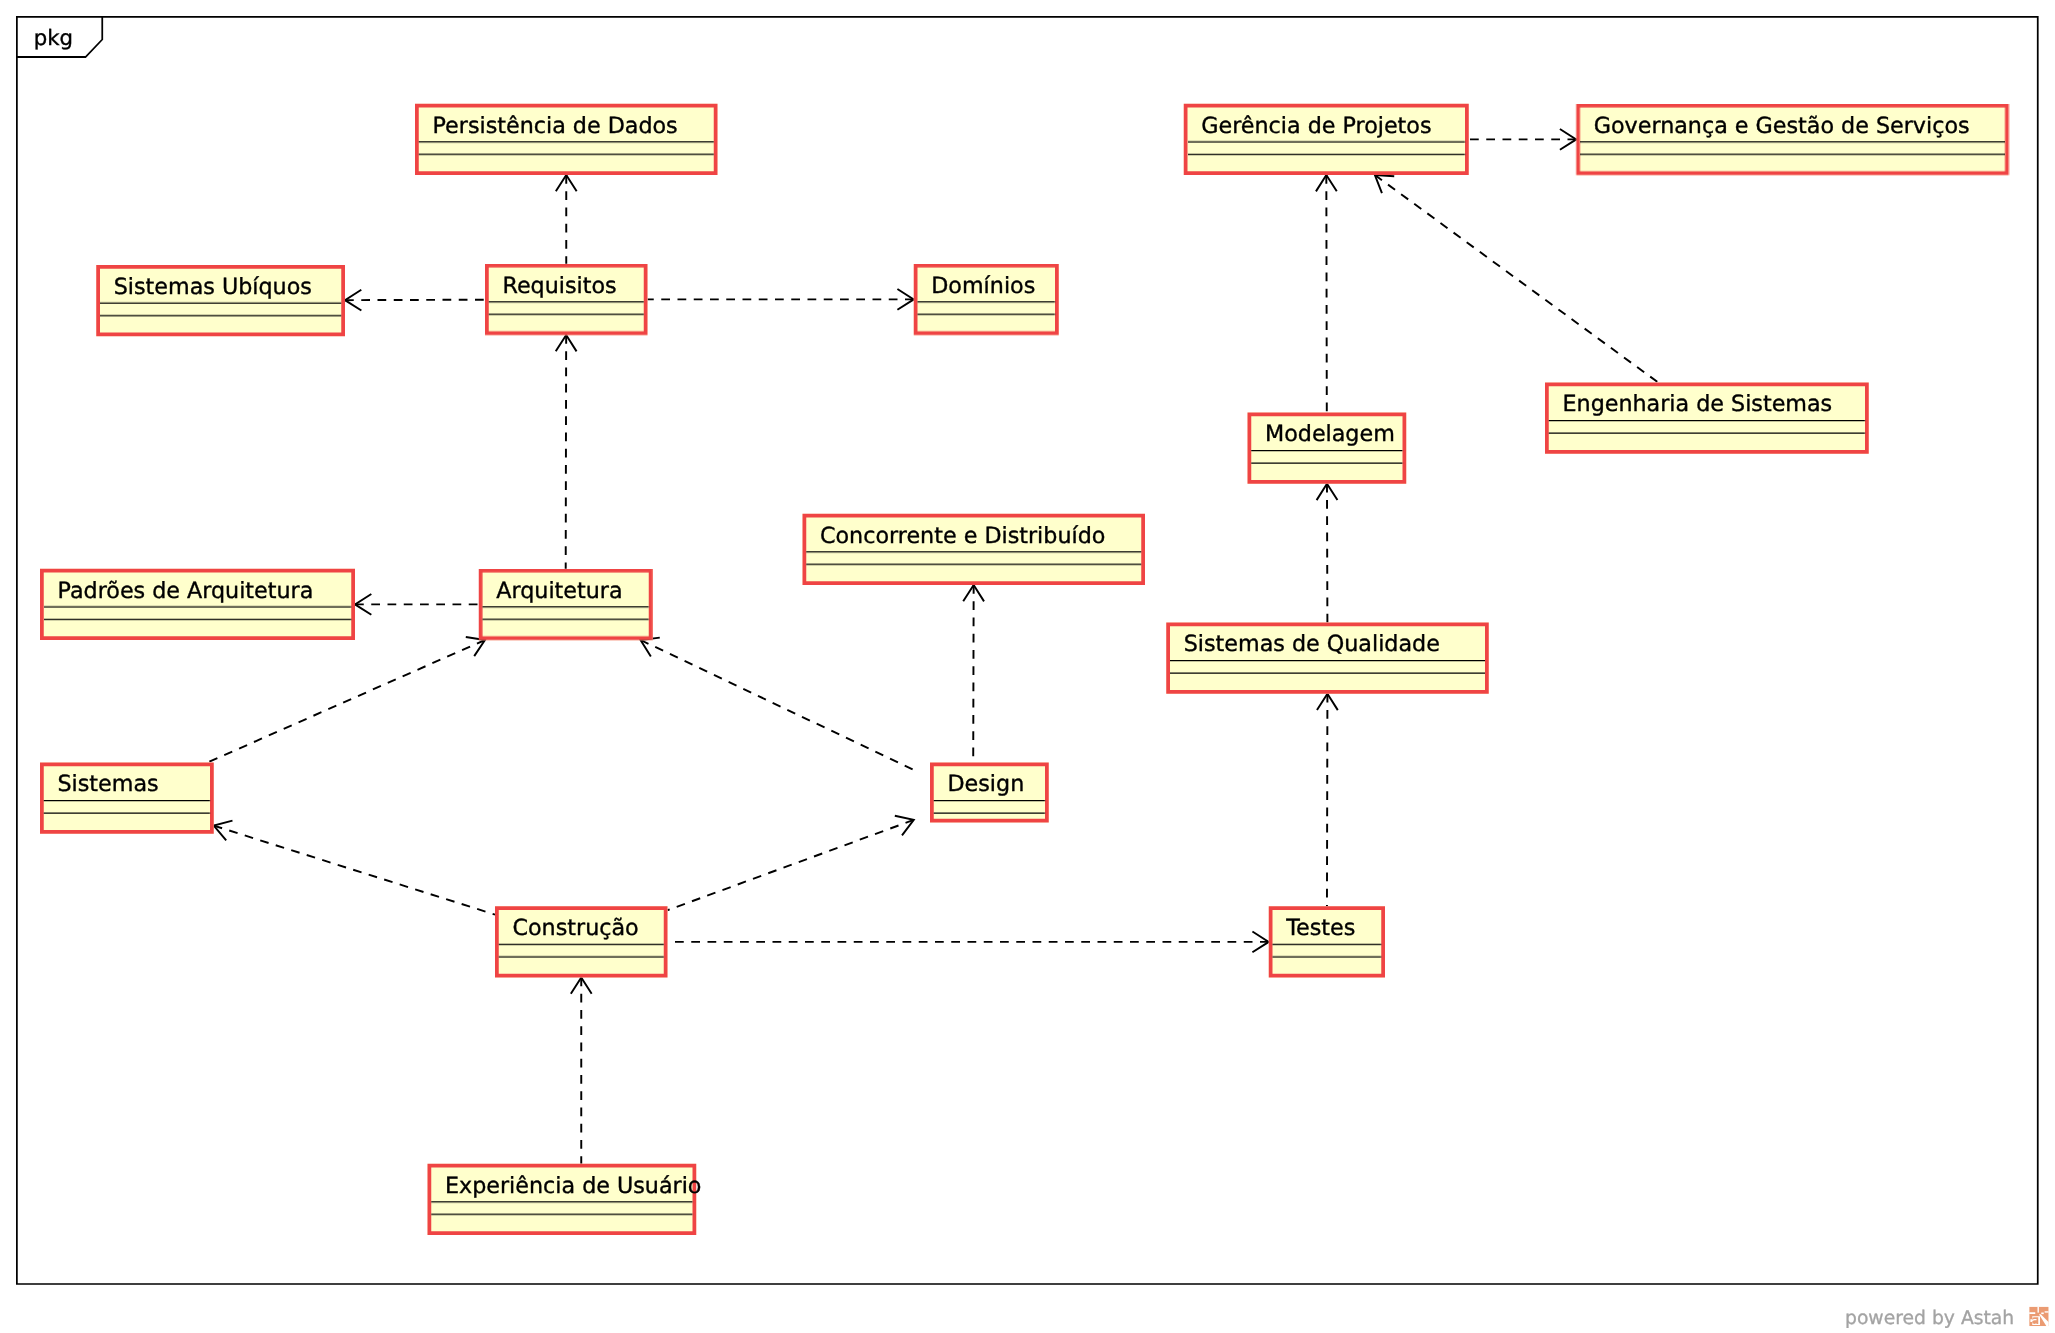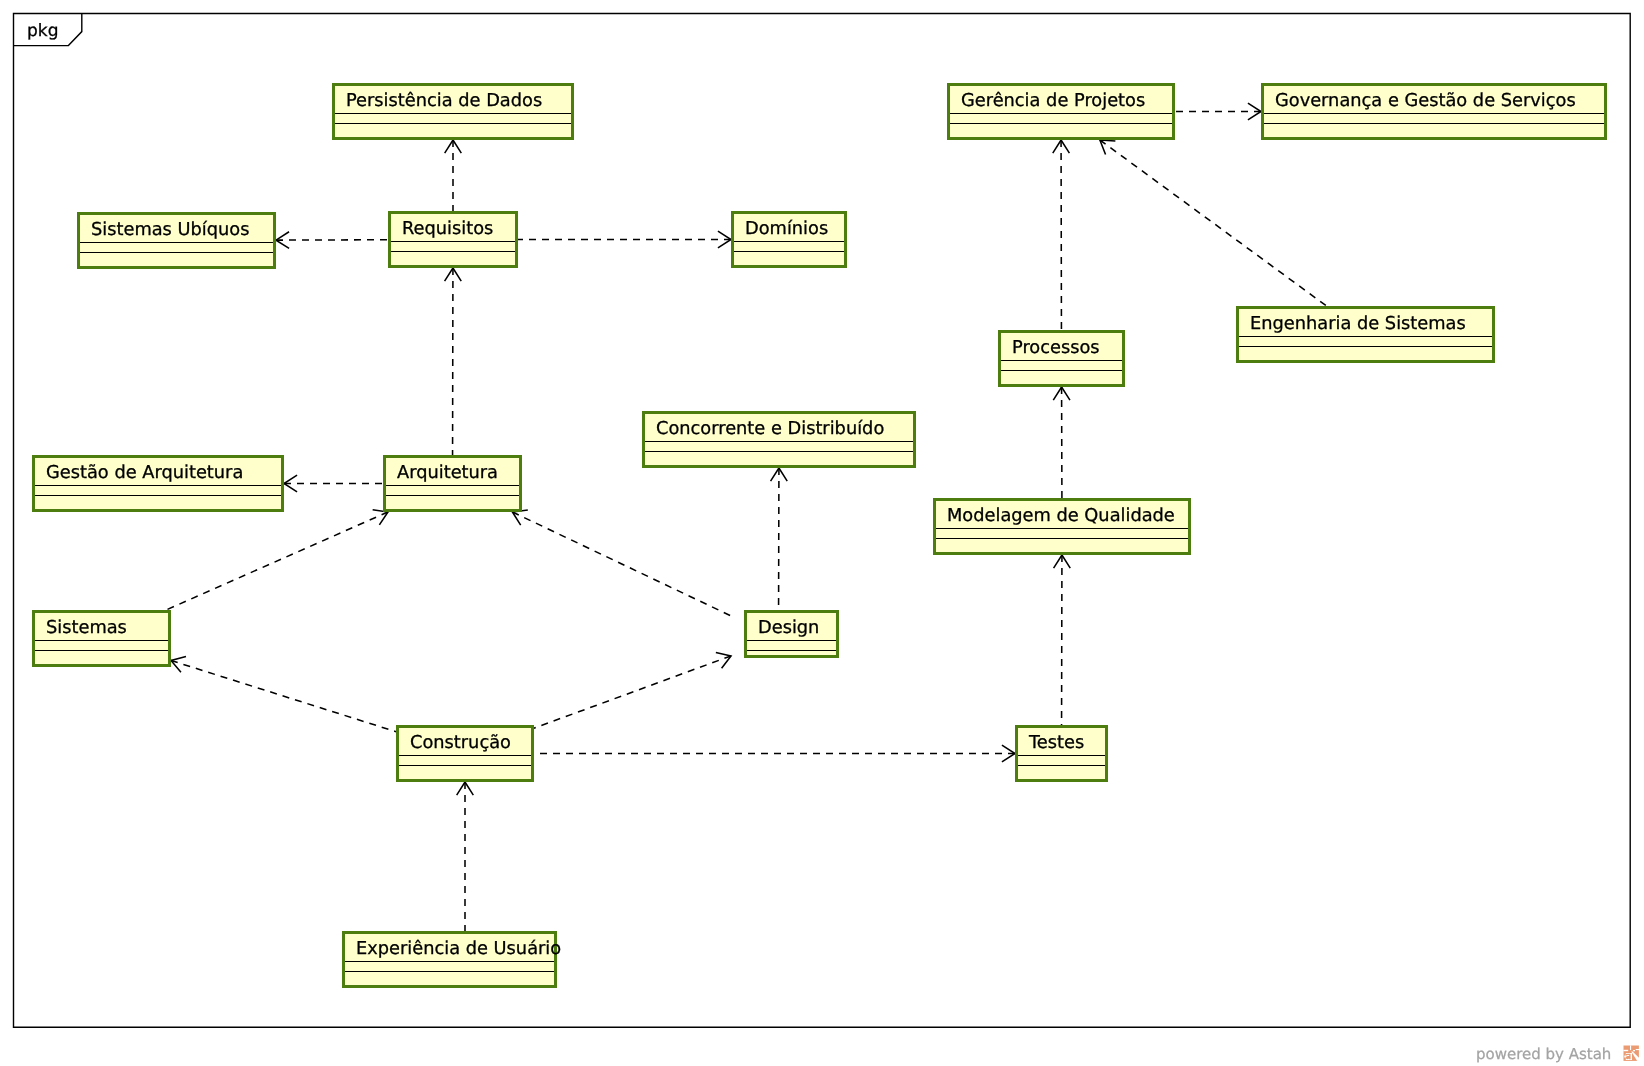--- a/index.html
+++ b/index.html
@@ -7,21 +7,21 @@
   body{width:1644px;height:1066px;overflow:hidden;
        font-family:"DejaVu Sans",sans-serif;
        -webkit-font-smoothing:antialiased;
        text-rendering:geometricPrecision;}
   #canvas{position:relative;width:1644px;height:1066px;background:#ffffff;overflow:hidden;
           transform:translateZ(0);}
   #frame-svg{position:absolute;left:0;top:0;width:1644px;height:1066px;}
   #links{position:absolute;left:0;top:0;width:1644px;height:1066px;}
   #links .dep{stroke:#000;stroke-width:1.55;fill:none;stroke-dasharray:7 6;}
   #links .ah{stroke:#000;stroke-width:1.55;fill:none;stroke-linecap:butt;stroke-linejoin:miter;}
-  .pkgbox{position:absolute;box-sizing:border-box;background:#ffffcc;border:3px solid #4d7c0f;}
+  .pkgbox{position:absolute;box-sizing:border-box;background:#ffffcc;border:3px solid #ef4444;}
   .pkgtitle{position:absolute;left:11px;right:0;top:1px;height:27px;line-height:27px;
             text-align:left;font-size:17.8px;color:#000;white-space:nowrap;
             -webkit-text-stroke:0.3px #000;
             will-change:transform;}
   .sep{position:absolute;left:0;right:0;height:1px;background:#000;}
   .sep1{top:27px;}
   .sep2{top:37px;}
   .comp{position:absolute;left:0;right:0;}
   .comp1{top:28px;height:9px;}
   .comp2{top:38px;height:13px;}
@@ -153,49 +153,49 @@
     <div class="comp comp2"></div>
   </div>
   <div class="pkgbox" style="left: 1261px; top: 83px; width: 346px; height: 57px;">
     <div class="pkgtitle">Governança e Gestão de Serviços</div>
     <div class="sep sep1"></div>
     <div class="sep sep2"></div>
     <div class="comp comp1"></div>
     <div class="comp comp2"></div>
   </div>
   <div class="pkgbox" style="left: 998px; top: 330px; width: 127px; height: 57px;">
-    <div class="pkgtitle">Processos</div>
+    <div class="pkgtitle">Modelagem</div>
     <div class="sep sep1"></div>
     <div class="sep sep2"></div>
     <div class="comp comp1"></div>
     <div class="comp comp2"></div>
   </div>
   <div class="pkgbox" style="left: 1236px; top: 306px; width: 259px; height: 57px;">
     <div class="pkgtitle">Engenharia de Sistemas</div>
     <div class="sep sep1"></div>
     <div class="sep sep2"></div>
     <div class="comp comp1"></div>
     <div class="comp comp2"></div>
   </div>
   <div class="pkgbox" style="left: 933px; top: 498px; width: 258px; height: 57px;">
-    <div class="pkgtitle">Modelagem de Qualidade</div>
+    <div class="pkgtitle">Sistemas de Qualidade</div>
     <div class="sep sep1"></div>
     <div class="sep sep2"></div>
     <div class="comp comp1"></div>
     <div class="comp comp2"></div>
   </div>
   <div class="pkgbox" style="left: 1015px; top: 725px; width: 93px; height: 57px;">
     <div class="pkgtitle">Testes</div>
     <div class="sep sep1"></div>
     <div class="sep sep2"></div>
     <div class="comp comp1"></div>
     <div class="comp comp2"></div>
   </div>
   <div class="pkgbox" style="left: 32px; top: 455px; width: 252px; height: 57px;">
-    <div class="pkgtitle">Gestão de Arquitetura</div>
+    <div class="pkgtitle">Padrões de Arquitetura</div>
     <div class="sep sep1"></div>
     <div class="sep sep2"></div>
     <div class="comp comp1"></div>
     <div class="comp comp2"></div>
   </div>
   <div class="pkgbox" style="left: 383px; top: 455px; width: 139px; height: 57px;">
     <div class="pkgtitle">Arquitetura</div>
     <div class="sep sep1"></div>
     <div class="sep sep2"></div>
     <div class="comp comp1"></div>

